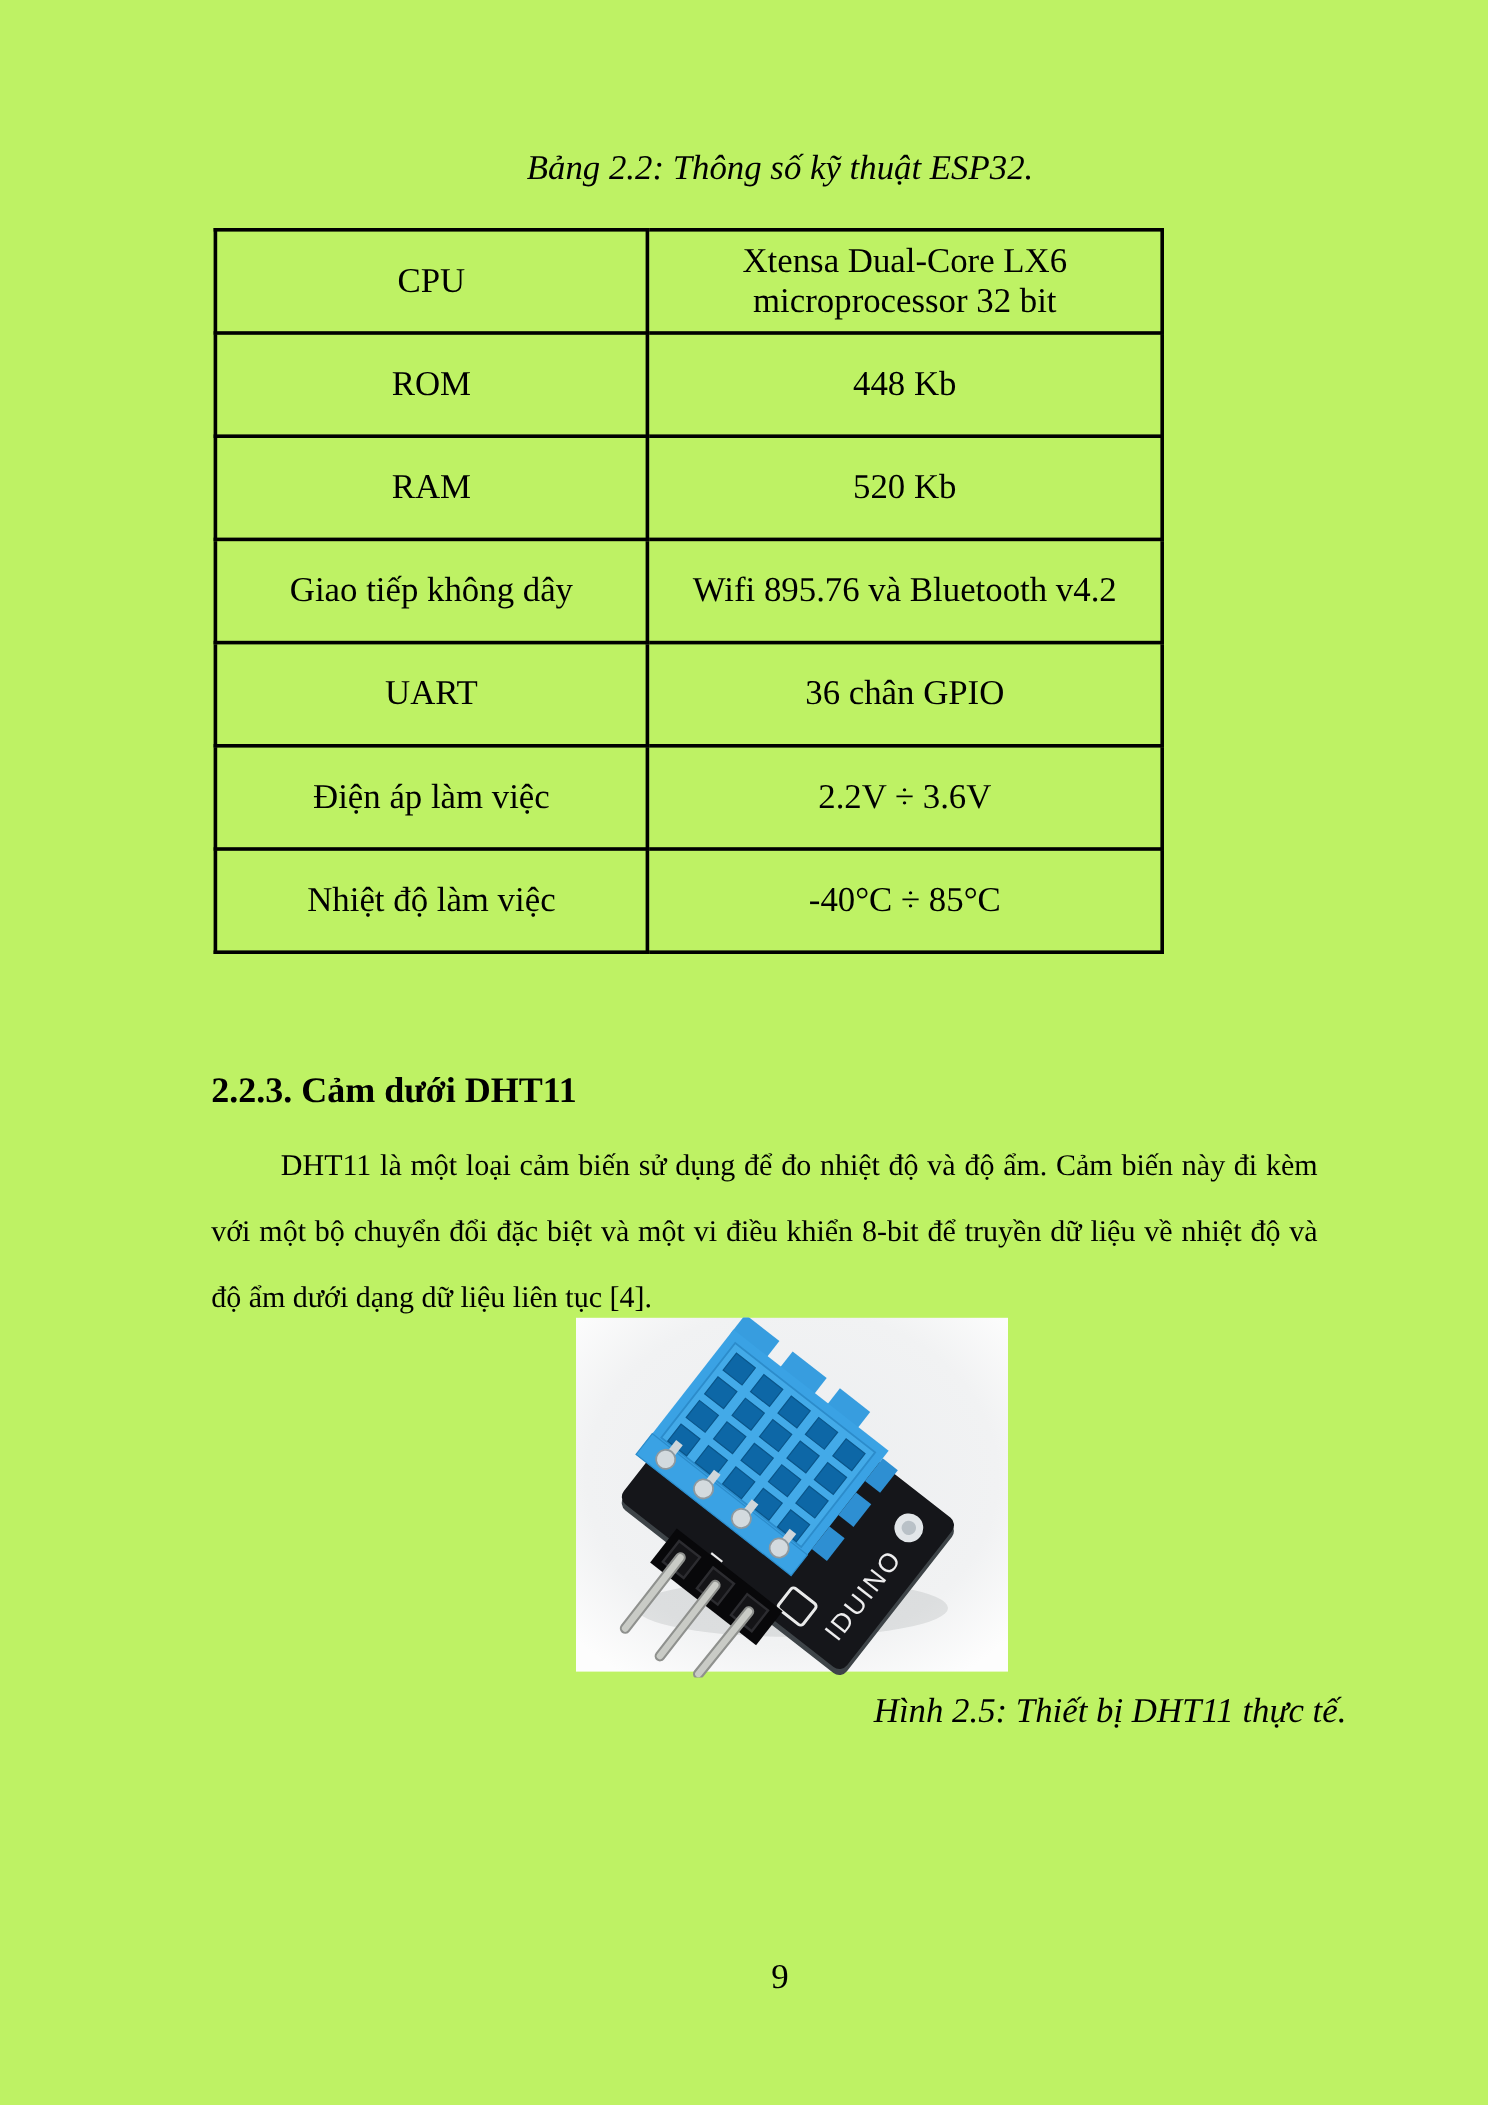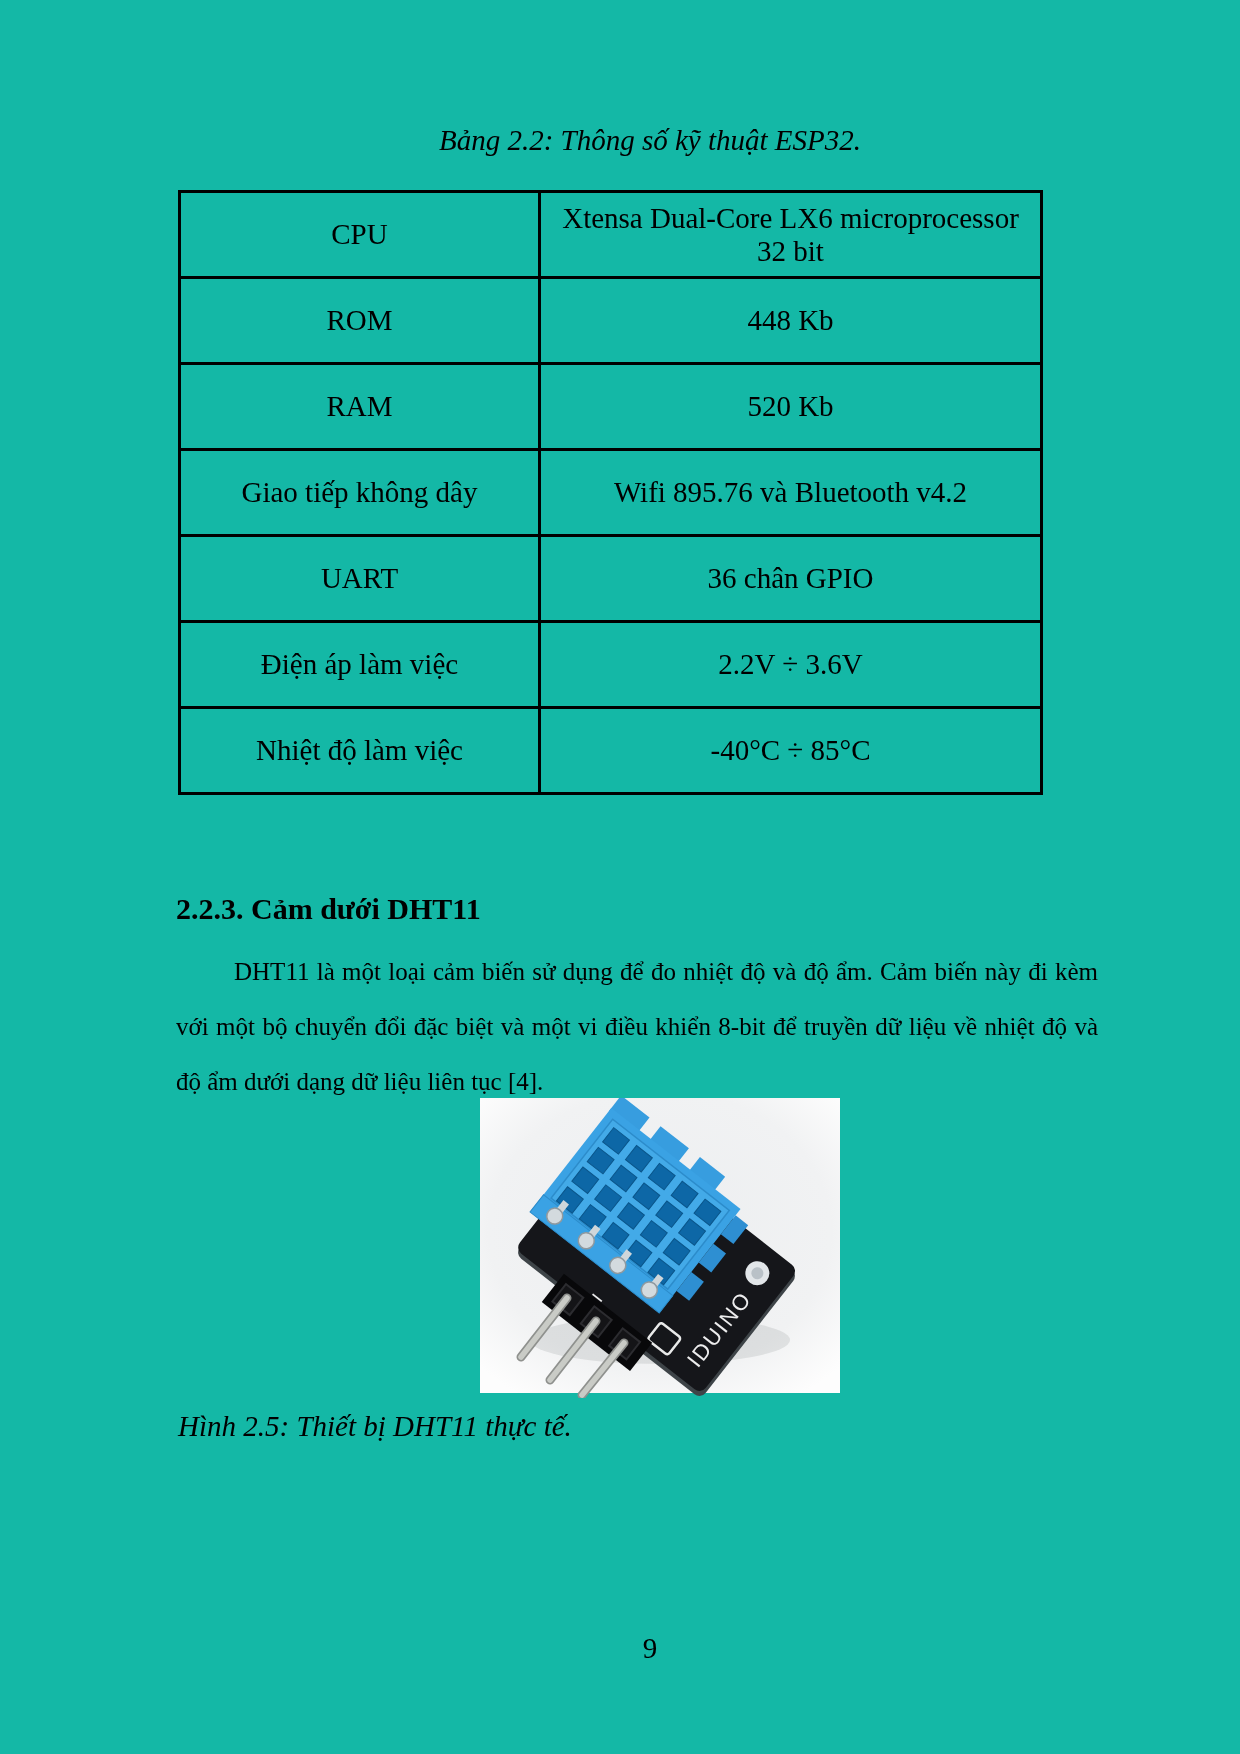--- a/index.html
+++ b/index.html
@@ -1,41 +1,41 @@
 <!DOCTYPE html>
 <html><head>
 <meta charset="utf-8">
 <style>
   html,body{margin:0;padding:0;background:#888;}
   .page{
-    position:relative;width:1240px;height:1754px;margin:0 auto;background:#14b8a6;
+    position:relative;width:1240px;height:1754px;margin:0 auto;background:#bef264;
     font-family:"Liberation Serif","DejaVu Serif",serif;color:#000;overflow:hidden;
   }
   .table-caption{
     position:absolute;top:124px;left:178px;width:944px;text-align:center;
     font-style:italic;font-size:29px;
   }
   .spec-table{
-    position:absolute;top:190px;left:178px;width:865px;border-collapse:collapse;
+    position:absolute;top:190px;left:178px;width:792px;border-collapse:collapse;
   }
   .spec-table td{
     border:3px solid #000;height:83px;text-align:center;vertical-align:middle;
     font-size:29px;padding:0 10px;
   }
   .spec-table td.label{width:337px;}
   .section-heading{
     position:absolute;top:892px;left:176px;font-weight:bold;font-size:30px;
   }
   .body-par{
     position:absolute;top:944px;left:176px;width:922px;font-size:25px;
     line-height:55px;text-align:justify;text-indent:58px;
   }
   .figure-photo{position:absolute;left:480px;top:1098px;width:360px;height:300px;}
   .figure-caption{
-    position:absolute;top:1410px;left:178px;width:944px;text-align:left;
+    position:absolute;top:1410px;left:178px;width:944px;text-align:right;
     font-style:italic;font-size:29px;
   }
   .page-number{
     position:absolute;top:1632px;left:178px;width:944px;text-align:center;font-size:29px;
   }
   .svg-sans{font-family:"Liberation Sans","DejaVu Sans",sans-serif;}
 </style>
 </head>
 <body>
 

